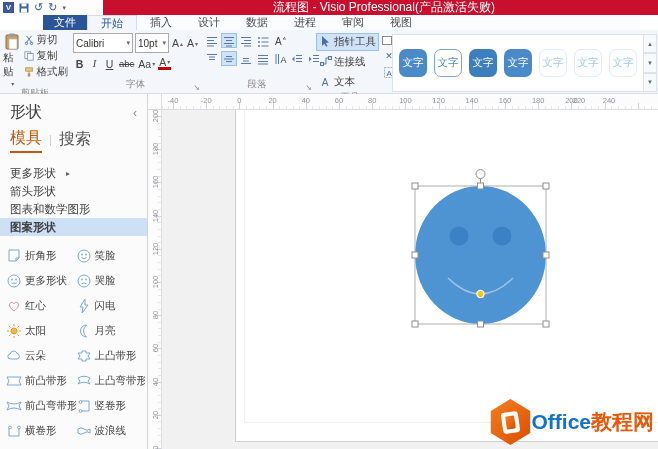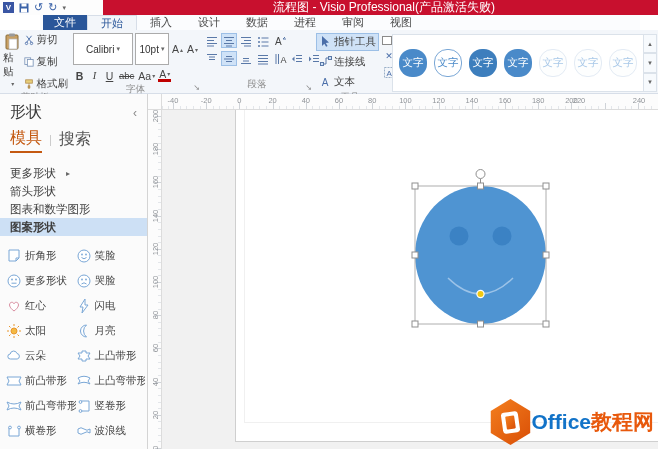--- a/index.html
+++ b/index.html
@@ -37,27 +37,27 @@
   .sep{width:1px;background:#dde3ec;margin:2px 0;}
   .launcher{position:absolute;right:1px;bottom:1px;font-size:8px;color:#8a8a8a;line-height:8px;}
   .g-clip{width:70px;}
   .g-font{width:140px;}
   .g-par{width:112px;}
   .g-tools{width:74px;}
   .g-styles{flex:1;}
 
   .paste-btn{width:26px;display:flex;flex-direction:column;align-items:center;gap:1px;}
   .paste-btn .lbl{font-size:10.5px;}
-  .mini-col{display:flex;flex-direction:column;gap:8px;margin-left:2px;}
+  .mini-col{display:flex;flex-direction:column;gap:2px;margin-left:2px;}
   .mini-btn{display:flex;align-items:center;gap:3px;font-size:10.5px;white-space:nowrap;}
   .mini-btn svg{flex:0 0 auto;}
 
   .font-rows{display:flex;flex-direction:column;gap:3px;width:100%;}
   .frow{display:flex;align-items:center;gap:2px;}
-  .combo{background:#fff;border:1px solid #ababab;height:32px;display:flex;align-items:center;justify-content:center;padding:0 2px;font-size:10px;color:#333;}
+  .combo{background:#fff;border:1px solid #ababab;height:20px;display:flex;align-items:center;justify-content:space-between;padding:0 2px;font-size:10px;color:#333;}
   .combo .car{font-size:7px;color:#666;margin-left:2px;}
   .cb-family{width:60px;}
   .cb-size{width:34px;}
   .fbtn{min-width:13px;height:15px;display:flex;align-items:center;justify-content:center;font-size:10.5px;color:#444;padding:0 1px;}
   .fb-b{font-weight:bold;}
   .fb-i{font-style:italic;font-family:"Liberation Serif",serif;}
   .fb-u{text-decoration:underline;}
   .fb-s{text-decoration:line-through;font-size:9.5px;}
   .fb-color{border-bottom:3px solid #c00000;line-height:10px;height:13px;}
   .supsub{font-size:6px;color:#666;margin-left:1px;}
@@ -72,21 +72,21 @@
   .tool-col{display:flex;flex-direction:column;gap:2px;}
   .tool-btn{display:flex;align-items:center;gap:3px;font-size:10.5px;white-space:nowrap;padding:1px 2px;border:1px solid transparent;}
   .tool-btn.active{background:var(--active-tool-bg);border-color:#9cbfe6;}
   .t-ico{width:12px;text-align:center;color:#4a6ea9;font-size:10px;}
   .tool-mini{width:14px;height:14px;display:flex;align-items:center;justify-content:center;font-size:9px;color:#5a79a8;}
   .rect-tool{width:11px;height:9px;border:1px solid #8a8a8a;background:#fff;}
   .xp{color:#4a6ea9;font-size:9px;font-weight:bold;}
 
   .gallery-wrap{display:flex;width:100%;height:100%;}
   .gallery{flex:1;background:#fff;border:1px solid #dbe2ea;margin:1px 0 1px 2px;display:flex;align-items:center;gap:7px;padding:0 6px;}
-  .swatch{width:28px;height:28px;border-radius:13px;display:flex;align-items:center;justify-content:center;font-size:10.5px;}
+  .swatch{width:28px;height:28px;border-radius:7px;display:flex;align-items:center;justify-content:center;font-size:10.5px;}
   .sw-filled{background:var(--swatch-blue);color:#fff;}
   .sw-outline{background:#fff;color:var(--swatch-blue);border:1px solid #7aa7d6;}
   .sw-dark{background:var(--swatch-dark-blue);color:#fff;}
   .sw-light{background:#fdfefe;color:#a8c8e8;border:1px solid #e3ebf4;}
   .gal-scroll{width:13px;display:flex;flex-direction:column;margin:1px 1px 1px 0;}
   .gal-btn{flex:1;border:1px solid #dbe2ea;border-left:none;background:#f7fafd;display:flex;align-items:center;justify-content:center;font-size:6px;color:#666;}
 
   
   .panel{position:absolute;left:0;top:94px;width:148px;bottom:0;background:#fbfbfb;border-right:1px solid #d4d4d4;overflow:hidden;}
   .panel-title{display:flex;align-items:center;justify-content:space-between;padding:8px 10px 2px 10px;}
@@ -555,21 +555,21 @@
         <span class="ruler-label" style="left: 143.8px;">40</span>
         <span class="ruler-label" style="left: 177px;">60</span>
         <span class="ruler-label" style="left: 210.2px;">80</span>
         <span class="ruler-label" style="left: 243.4px;">100</span>
         <span class="ruler-label" style="left: 276.6px;">120</span>
         <span class="ruler-label" style="left: 309.8px;">140</span>
         <span class="ruler-label" style="left: 343px;">160</span>
         <span class="ruler-label" style="left: 376.2px;">180</span>
         <span class="ruler-label" style="left: 409.4px;">200</span>
         <span class="ruler-label" style="left: 417px;">220</span>
-        <span class="ruler-label" style="left: 477px;">240</span>
+        <span class="ruler-label" style="left: 447px;">240</span>
       </div>
     <div class="vruler">
         <span class="ruler-label" style="top: 6px;">200</span>
         <span class="ruler-label" style="top: 39.2px;">180</span>
         <span class="ruler-label" style="top: 72.4px;">160</span>
         <span class="ruler-label" style="top: 105.6px;">140</span>
         <span class="ruler-label" style="top: 138.8px;">120</span>
         <span class="ruler-label" style="top: 172px;">100</span>
         <span class="ruler-label" style="top: 205.2px;">80</span>
         <span class="ruler-label" style="top: 238.4px;">60</span>

